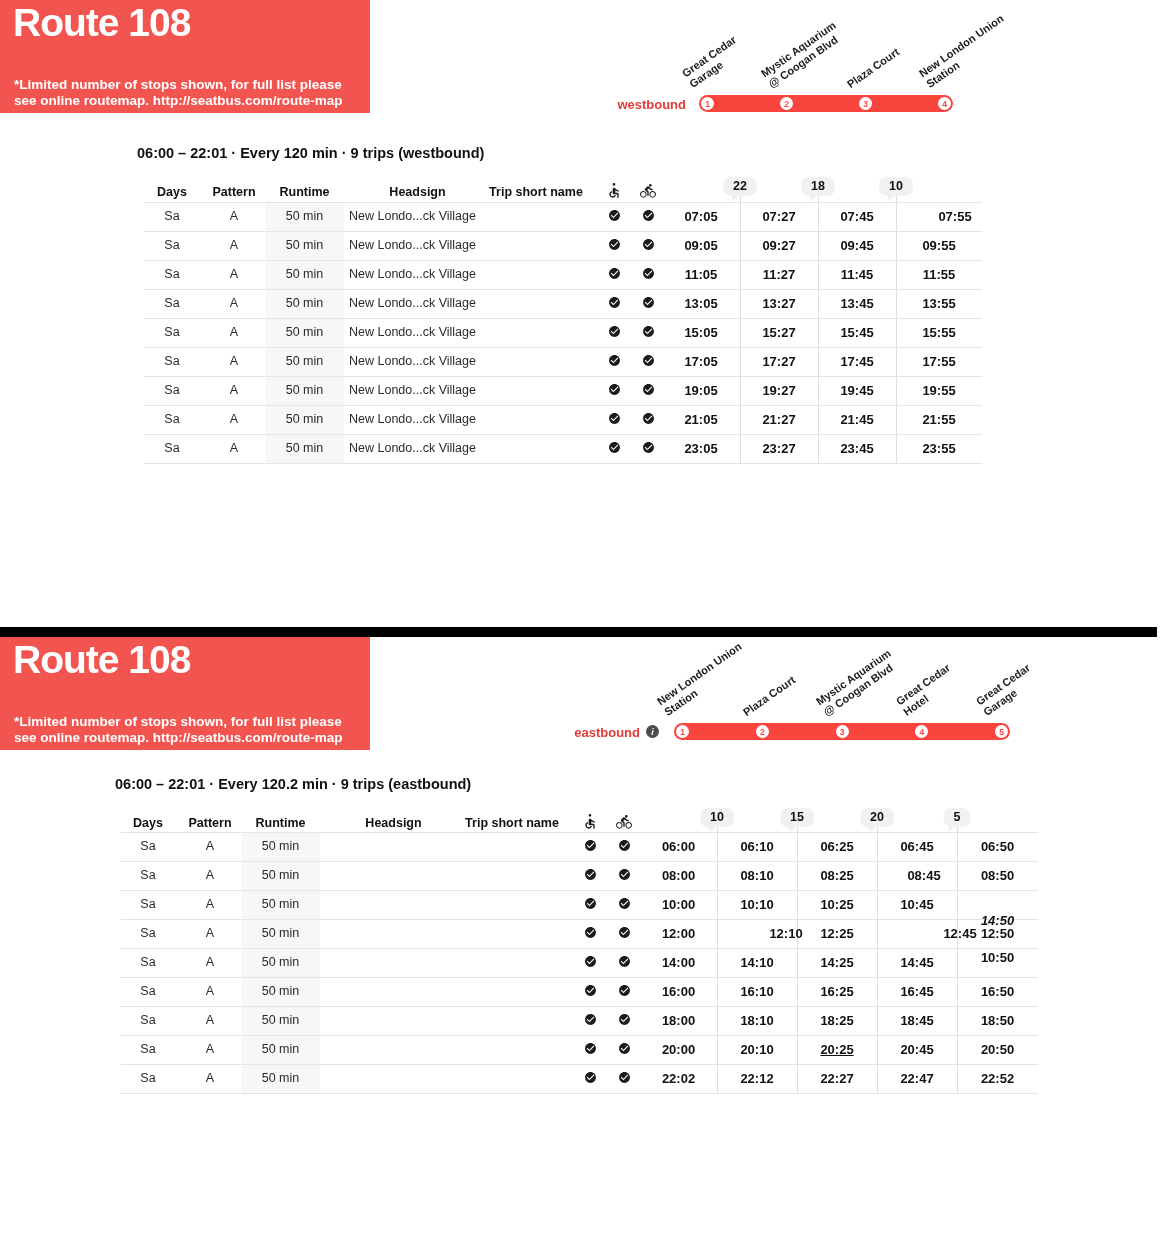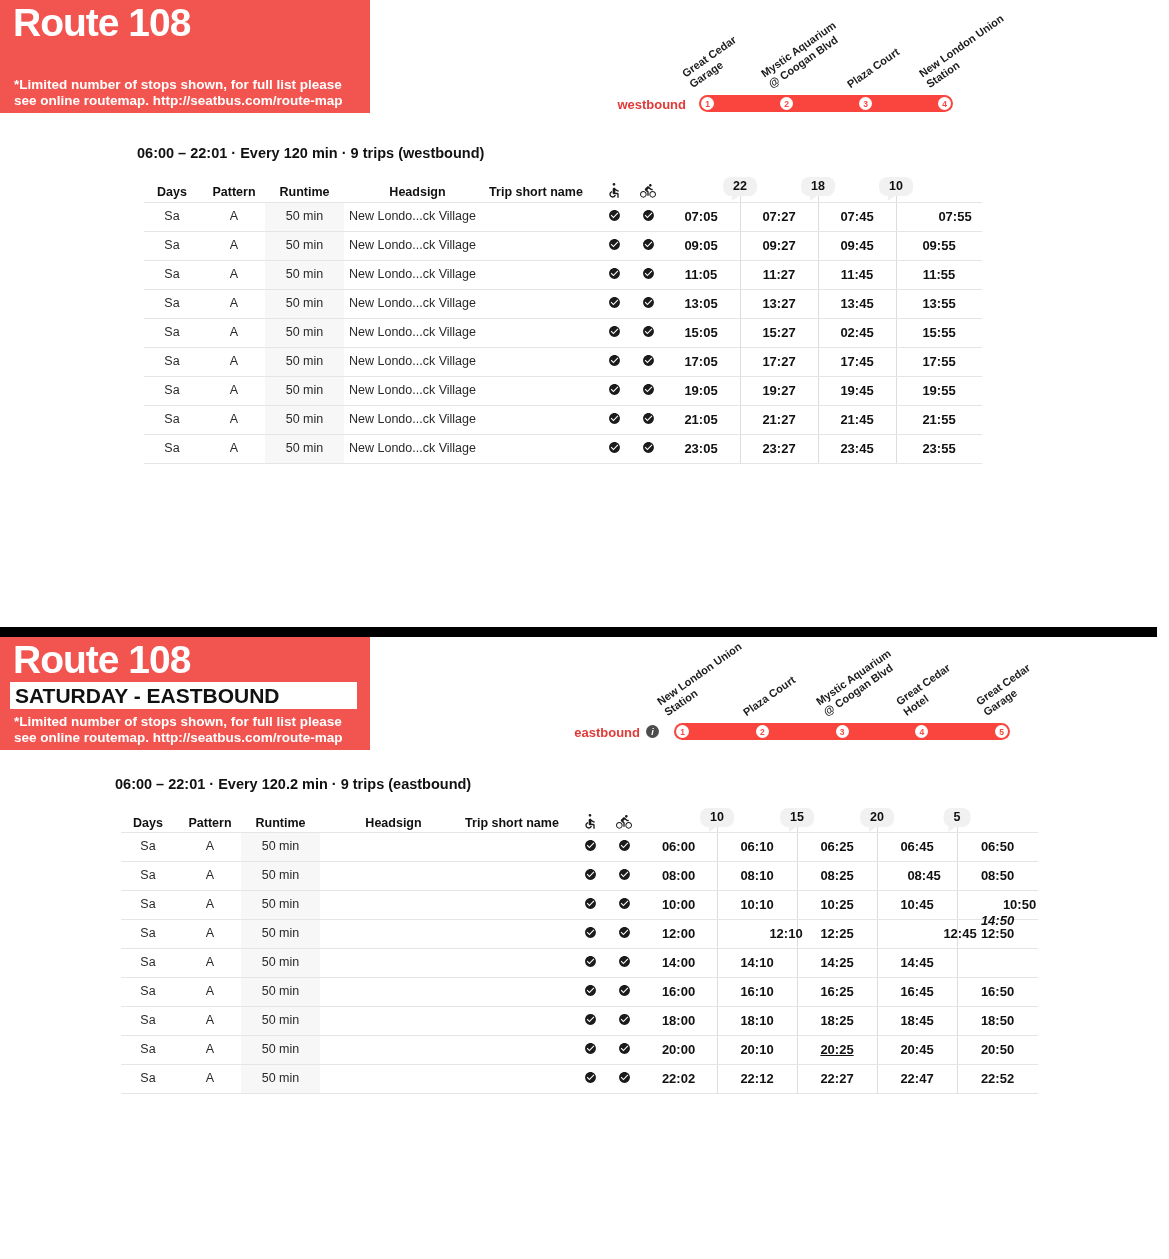--- a/index.html
+++ b/index.html
@@ -201,21 +201,21 @@
               <path fill="#1b1b1b" d="M12 2C6.48 2 2 6.48 2 12s4.48 10 10 10 10-4.48 10-10S17.52 2 12 2zm-2 15l-5-5 1.41-1.41L10 14.17l7.59-7.59L19 8l-9 9z"></path>
             </svg>
           </div>
           <div class="check" style="left: 641.5px; top: 325px;">
             <svg viewBox="0 0 24 24" width="13" height="13">
               <path fill="#1b1b1b" d="M12 2C6.48 2 2 6.48 2 12s4.48 10 10 10 10-4.48 10-10S17.52 2 12 2zm-2 15l-5-5 1.41-1.41L10 14.17l7.59-7.59L19 8l-9 9z"></path>
             </svg>
           </div>
           <div class="time-cell" style="left: 662px; top: 325px; width: 78px;">15:05</div>
           <div class="time-cell" style="left: 740px; top: 325px; width: 78px;">15:27</div>
-          <div class="time-cell" style="left: 818px; top: 325px; width: 78px;">02:45</div>
+          <div class="time-cell" style="left: 818px; top: 325px; width: 78px;">15:45</div>
           <div class="time-cell" style="left: 896px; top: 325px; width: 86px;">15:55</div>
         </div>
         <div>
           <div class="cell" style="left: 147px; top: 354px; width: 50px;">Sa</div>
           <div class="cell" style="left: 209px; top: 354px; width: 50px;">A</div>
           <div class="cell" style="left: 265px; top: 354px; width: 79px;">50 min</div>
           <div class="cell left" style="left: 349px; top: 354px; width: 137px;">New Londo...ck Village</div>
           <div class="check" style="left: 607.5px; top: 354px;">
             <svg viewBox="0 0 24 24" width="13" height="13">
               <path fill="#1b1b1b" d="M12 2C6.48 2 2 6.48 2 12s4.48 10 10 10 10-4.48 10-10S17.52 2 12 2zm-2 15l-5-5 1.41-1.41L10 14.17l7.59-7.59L19 8l-9 9z"></path>
@@ -292,23 +292,20 @@
           <div class="time-cell" style="left: 896px; top: 441px; width: 86px;">23:55</div>
         </div>
       </div>
   </section>
 
   <div class="black-bar" style="top:627px;"></div>
 
   <section>
     <div class="red-box" style="top:637px;">
       <div class="route-title">Route 108</div>
-      <div class="subtitle-strip">
-        <span>SATURDAY - EASTBOUND</span>
-      </div>
       <div class="note">
         <div>*Limited number of stops shown, for full list please</div>
         <div>see online routemap. http://seatbus.com/route-map</div>
       </div>
     </div>
     <div class="dir-label" style="left:500px;top:725px;width:140px;">eastbound</div>
     <div id="diagram-1">
         <div class="route-bar" style="left: 674px; top: 723px; width: 336px;"></div>
         <div class="info-dot" style="left: 646px; top: 725px;">i</div>
         <div class="stop-circle" style="left: 676px; top: 725px;">1</div>
@@ -423,21 +420,21 @@
           </div>
           <div class="check" style="left: 617.5px; top: 897px;">
             <svg viewBox="0 0 24 24" width="13" height="13">
               <path fill="#1b1b1b" d="M12 2C6.48 2 2 6.48 2 12s4.48 10 10 10 10-4.48 10-10S17.52 2 12 2zm-2 15l-5-5 1.41-1.41L10 14.17l7.59-7.59L19 8l-9 9z"></path>
             </svg>
           </div>
           <div class="time-cell" style="left: 640px; top: 897px; width: 77px;">10:00</div>
           <div class="time-cell" style="left: 717px; top: 897px; width: 80px;">10:10</div>
           <div class="time-cell" style="left: 797px; top: 897px; width: 80px;">10:25</div>
           <div class="time-cell" style="left: 877px; top: 897px; width: 80px;">10:45</div>
-          <div class="time-cell" style="left: 957px; top: 897px; width: 81px; padding-left: 22px;">10:50</div>
+          <div class="time-cell" style="left: 957px; top: 950px; width: 81px;">10:50</div>
         </div>
         <div>
           <div class="cell" style="left: 123px; top: 926px; width: 50px;">Sa</div>
           <div class="cell" style="left: 185px; top: 926px; width: 50px;">A</div>
           <div class="cell" style="left: 241px; top: 926px; width: 79px;">50 min</div>
           <div class="check" style="left: 583.5px; top: 926px;">
             <svg viewBox="0 0 24 24" width="13" height="13">
               <path fill="#1b1b1b" d="M12 2C6.48 2 2 6.48 2 12s4.48 10 10 10 10-4.48 10-10S17.52 2 12 2zm-2 15l-5-5 1.41-1.41L10 14.17l7.59-7.59L19 8l-9 9z"></path>
             </svg>
           </div>

